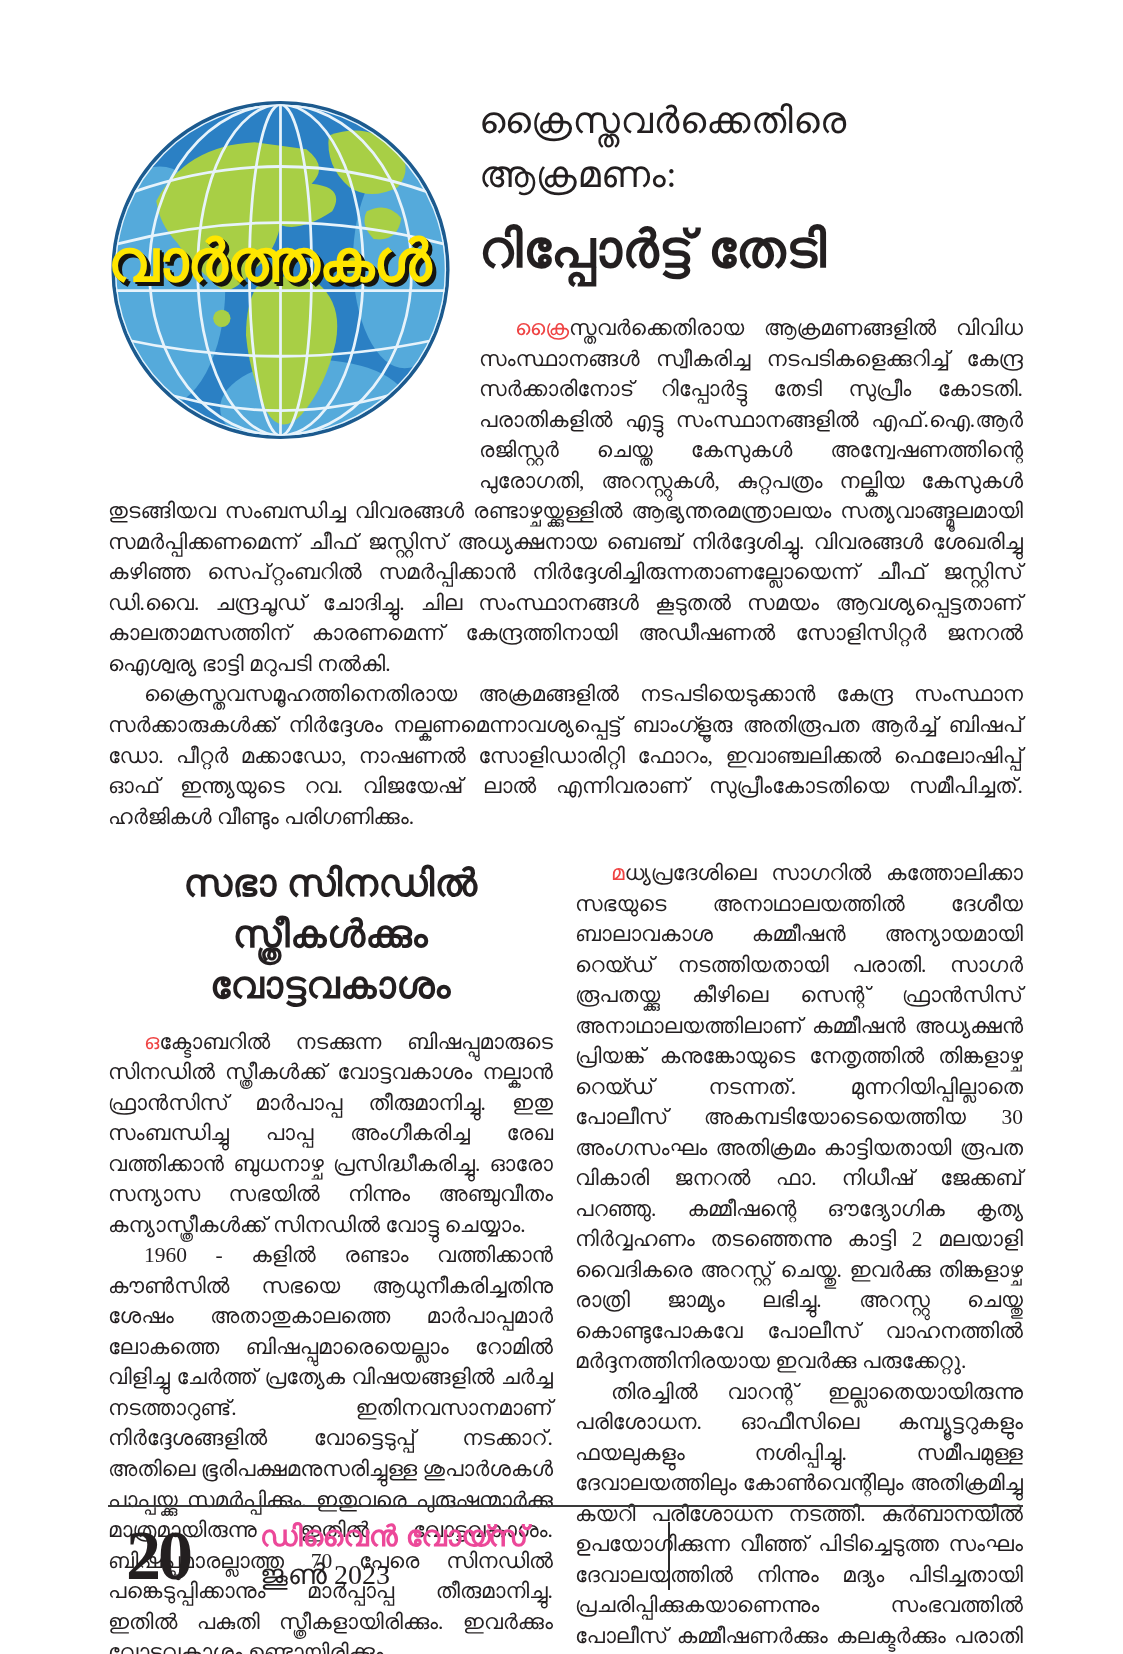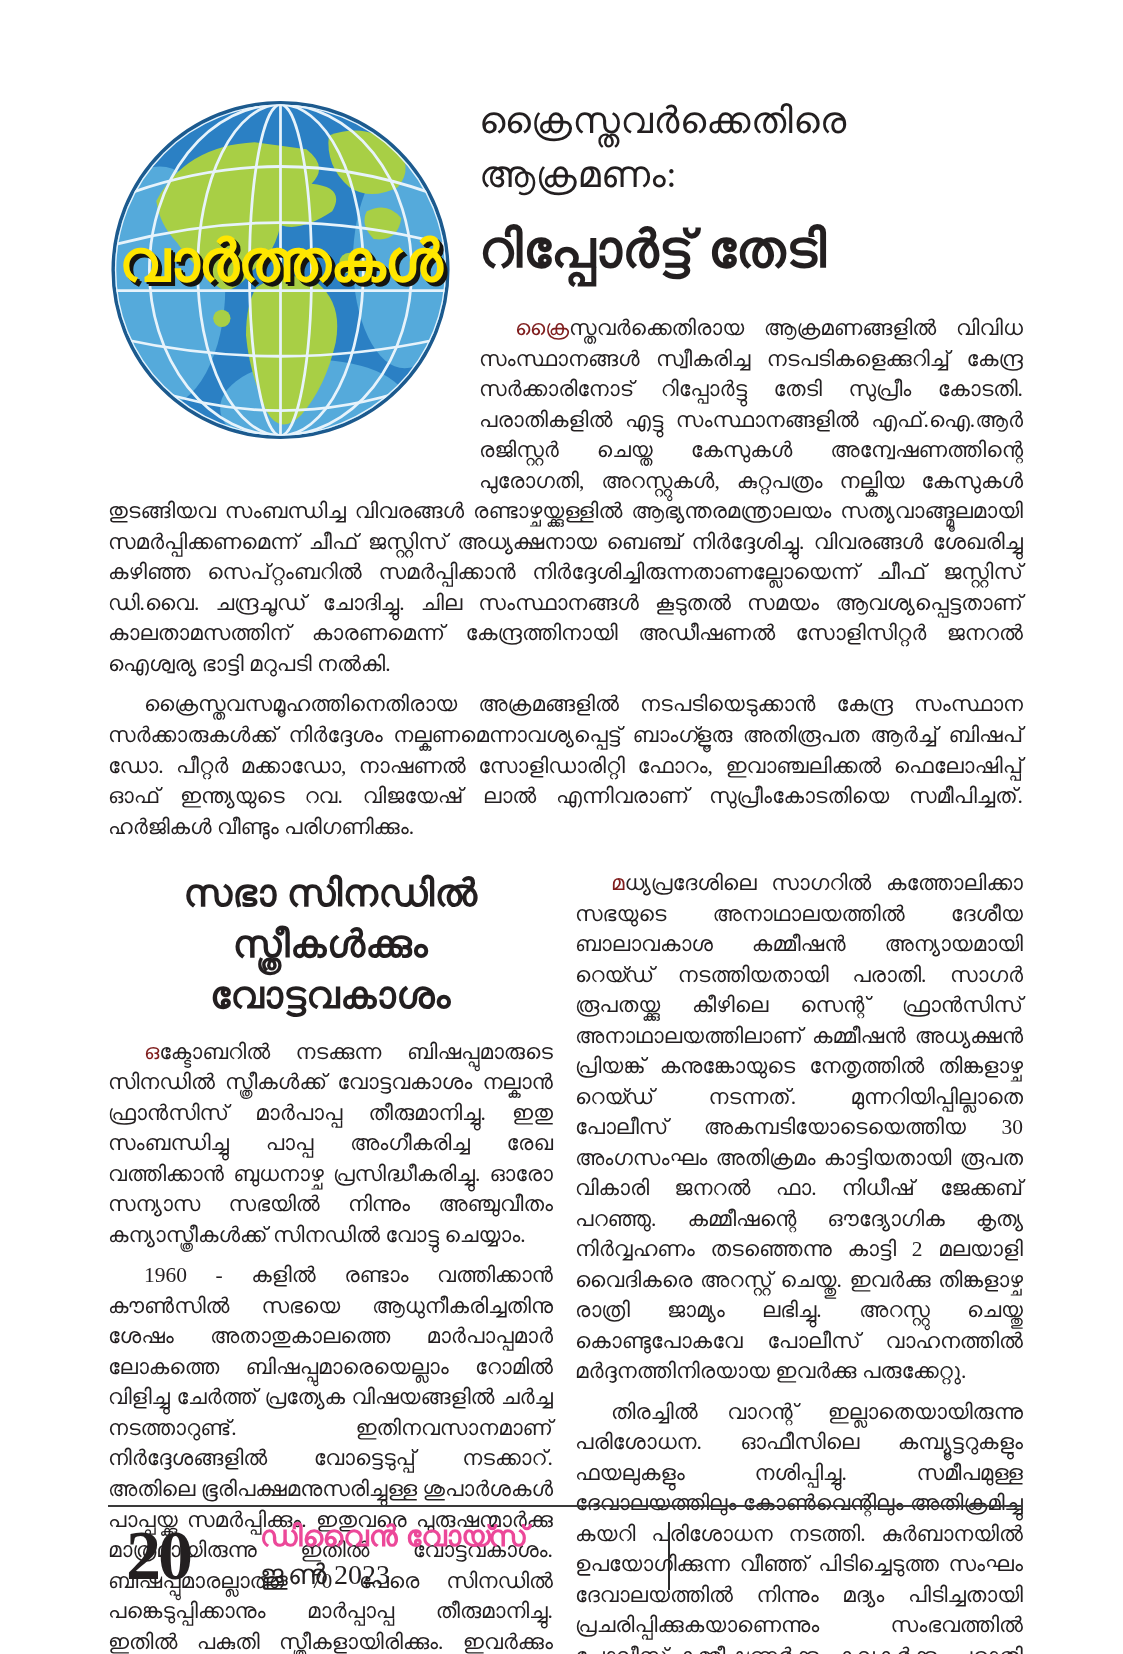--- a/index.html
+++ b/index.html
@@ -18,21 +18,20 @@
   .logo{
     float:left;
     width:345px;height:372px;
     margin:4px 26px 10px 0;
     position:relative;
   }
   .logo svg{display:block;width:345px;height:360px;}
   .logo-title{
     position:absolute;
     left:0;right:0;top:142px;
-    text-align:center;
     font-family:"DejaVu Sans","Liberation Sans",sans-serif;
     font-weight:bold;
     font-size:58px;
     line-height:1;
     color:#ffe600;
     text-shadow:4px 4px 0 #15140f, 2px 2px 0 #15140f;
     letter-spacing:-1px;
     white-space:nowrap;
   }
   
@@ -49,23 +48,23 @@
     line-height:1.5;
     font-weight:bold;
     letter-spacing:0.5px;
   }
   p.body{
     margin:0;
     font-size:21.5px;
     line-height:1.42;
     text-align:justify;
   }
-  p.body.spaced{margin-top:10px;}
+  p.body.spaced{}
   .indent{text-indent:36px;}
-  .red{color:#7f1d1d;}
+  .red{color:#ef4444;}
   
   .columns{
     clear:both;
     display:flex;
     gap:22px;
     margin-top:26px;
   }
   .col-left{width:445px;flex:0 0 445px;}
   .col-right{flex:1 1 auto;}
   .col h2{

